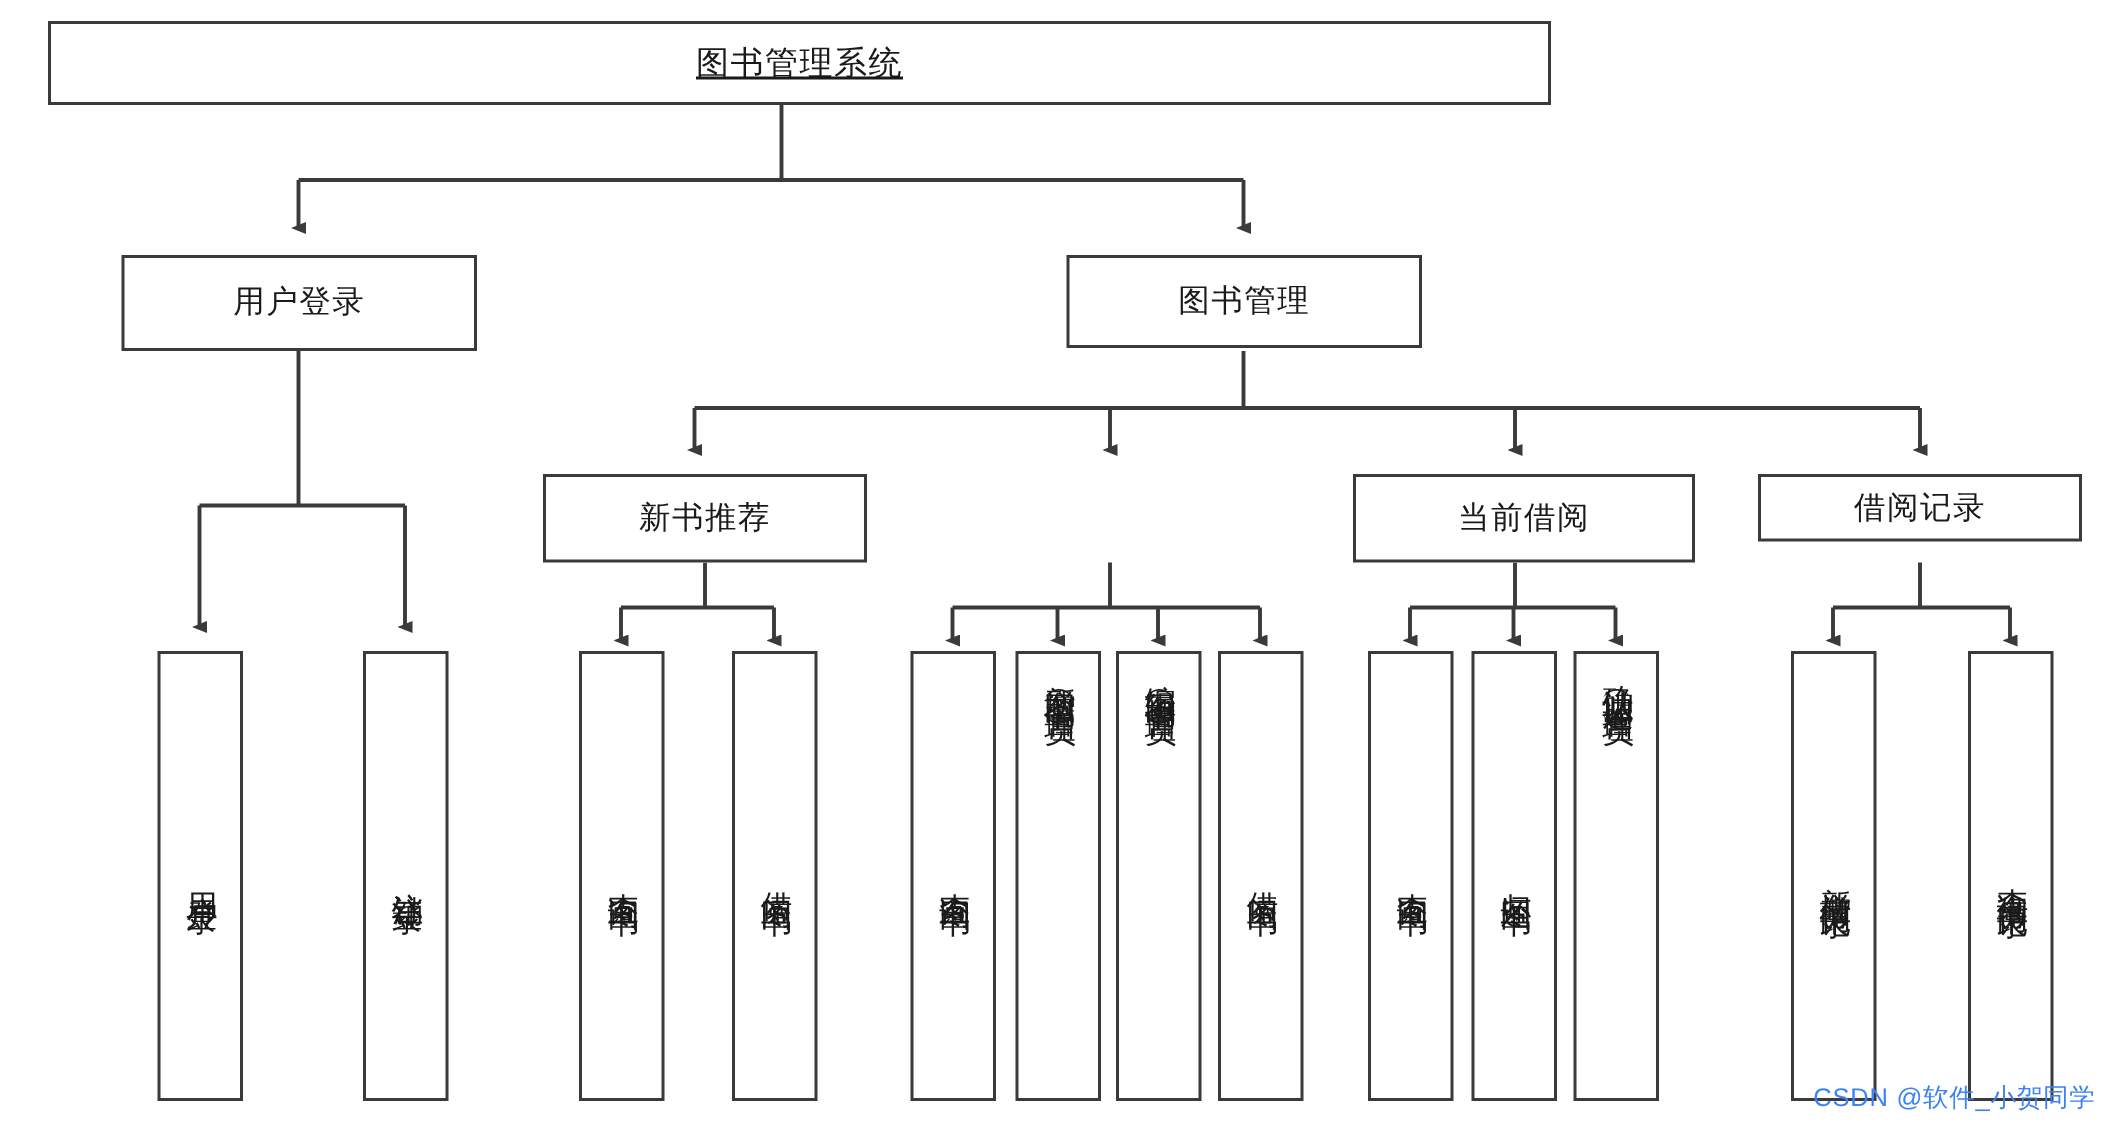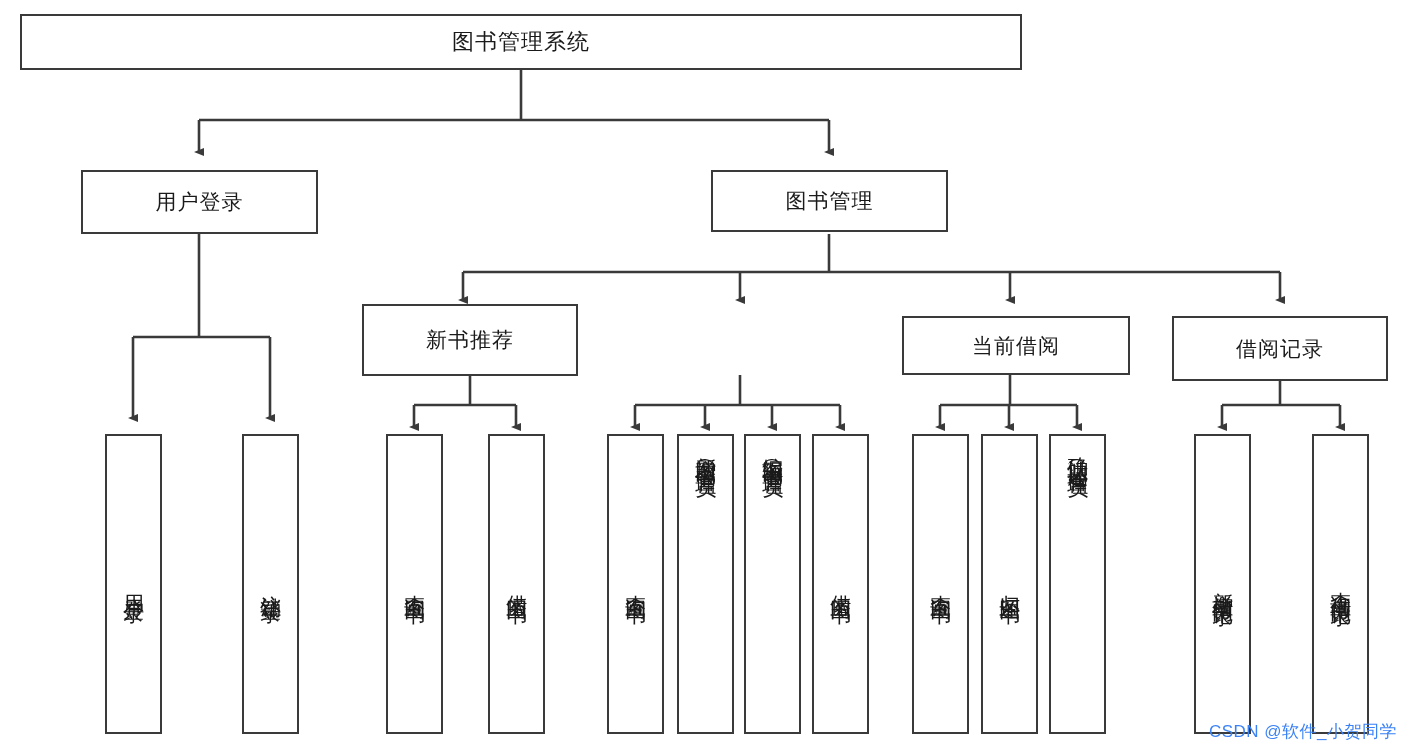--- a/index.html
+++ b/index.html
@@ -126,38 +126,38 @@
       <path d="M1009,405 L1009,427" marker-end="url(#arrow)"></path>
       <path d="M1077,405 L1077,427" marker-end="url(#arrow)"></path>
 
       <path d="M1280,375 L1280,405"></path>
       <path d="M1222,405 L1340,405"></path>
       <path d="M1222,405 L1222,427" marker-end="url(#arrow)"></path>
       <path d="M1340,405 L1340,427" marker-end="url(#arrow)"></path>
     </g>
   </svg>
 
-  <div class="node root h" style="left:20px; top:14px; width:1002px; height:56px;">
+  <div class="node root h" style="left:32px; top:14px; width:1002px; height:56px;text-decoration:underline;">
     <span>图书管理系统</span>
   </div>
 
   <div class="node h" style="left:81px; top:170px; width:237px; height:64px;">
     <span>用户登录</span>
   </div>
   <div class="node h" style="left:711px; top:170px; width:237px; height:62px;">
     <span>图书管理</span>
   </div>
 
-  <div class="node h" style="left:362px; top:304px; width:216px; height:72px;">
+  <div class="node h" style="left:362px; top:316px; width:216px; height:59px;">
     <span>新书推荐</span>
   </div>
   <div class="node h" style="left:902px; top:316px; width:228px; height:59px;">
     <span>当前借阅</span>
   </div>
-  <div class="node h" style="left:1172px; top:316px; width:216px; height:65px;">
+  <div class="node h" style="left:1172px; top:316px; width:216px; height:45px;">
     <span>借阅记录</span>
   </div>
 
   <div class="node leaf" style="left:105px; top:434px; width:57px; height:300px;">
     <div class="leaf-inner">
       <span class="vtext">用户登录</span>
     </div>
   </div>
   <div class="node leaf" style="left:242px; top:434px; width:57px; height:300px;">
     <div class="leaf-inner">

